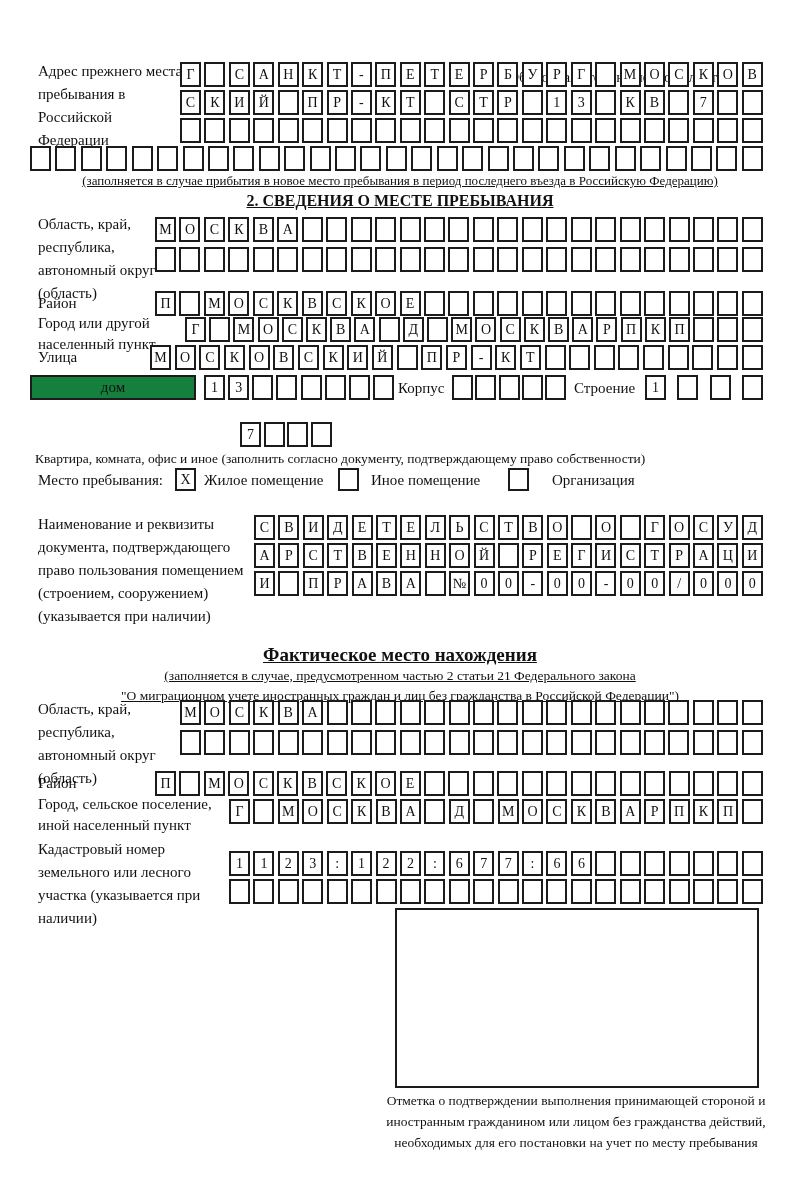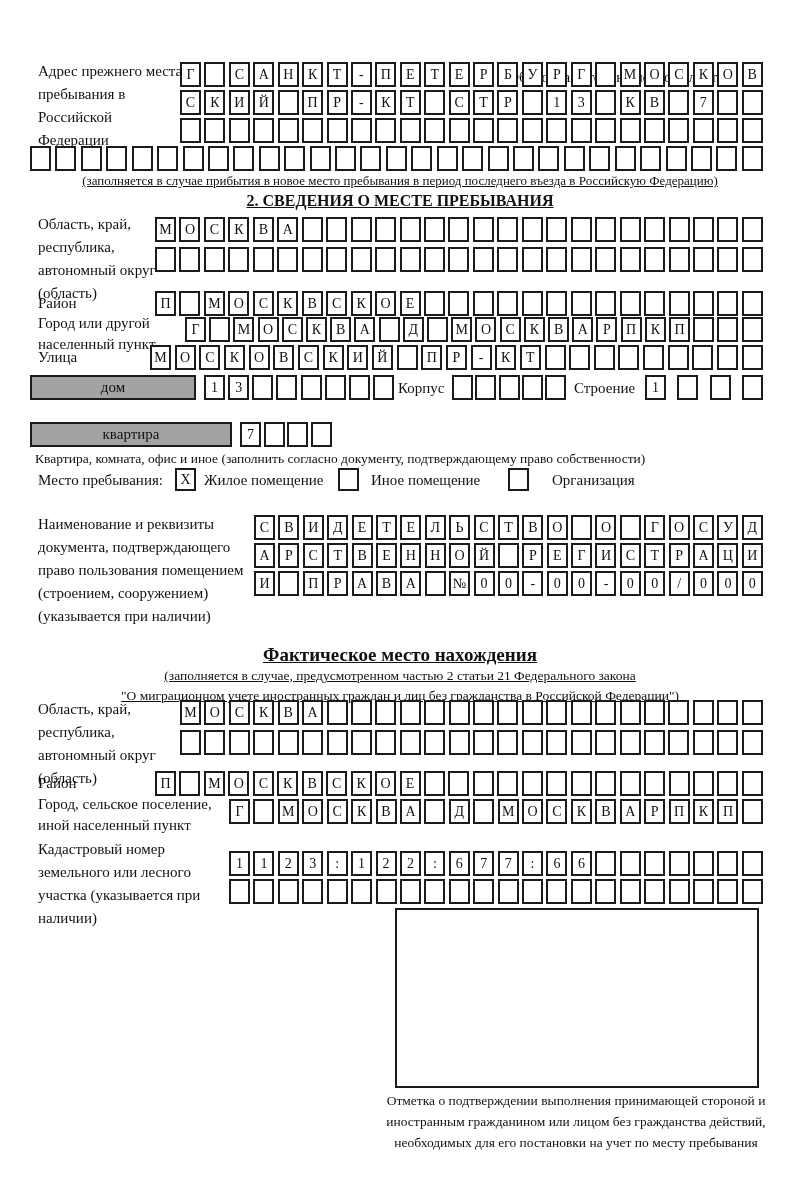--- a/index.html
+++ b/index.html
@@ -6,21 +6,21 @@
   .page{position:relative;width:800px;height:1180px;background:#ffffff;
         font-family:"Liberation Serif","DejaVu Serif",serif;color:#111;overflow:hidden;}
   .abs{position:absolute;}
   .lbl{font-size:15px;line-height:23px;}
   .cap{font-size:13px;line-height:17px;}
   .boxrow{position:absolute;display:flex;justify-content:space-between;}
   .cbox{box-sizing:border-box;width:21px;height:25px;border:2px solid #1b1b1b;
         display:flex;align-items:center;justify-content:center;
         font-size:14px;font-family:"Liberation Serif",serif;background:#fff;flex:0 0 auto;}
   .namedbox{box-sizing:border-box;border:2px solid #1b1b1b;height:25px;
-        display:flex;align-items:center;justify-content:center;font-size:15px;background:#a3a3a3;}
+        display:flex;align-items:center;justify-content:center;font-size:15px;background:#15803d;}
   .checkbox{box-sizing:border-box;width:21px;height:23px;border:2px solid #1b1b1b;
         display:flex;align-items:center;justify-content:center;font-size:14px;background:#fff;}
   .center{left:0;width:800px;text-align:center;text-decoration:underline;}
   .bold{font-weight:bold;}
 
   #hdr-note{left:384px;top:22px;width:340px;text-align:right;font-size:15px;margin-top:47px;}
 
   #prev-label{left:38px;top:60px;width:148px;}
   #prev-r1{left:180px;top:62px;width:583px;}
   #prev-r2{left:180px;top:90px;width:583px;}
@@ -367,21 +367,20 @@
       <span class="cbox"></span>
     </div>
   <div id="stroenie-label" class="abs lbl">Строение</div>
   <div id="stroenie-row" class="boxrow">
       <span class="cbox">1</span>
       <span class="cbox"></span>
       <span class="cbox"></span>
       <span class="cbox"></span>
     </div>
 
-  <div id="kvartira-box" class="abs namedbox">квартира</div>
   <div id="kvartira-row" class="boxrow">
       <span class="cbox">7</span>
       <span class="cbox"></span>
       <span class="cbox"></span>
       <span class="cbox"></span>
     </div>
   <div id="kvartira-cap" class="abs">Квартира, комната, офис и иное (заполнить согласно документу, подтверждающему право собственности)</div>
 
   <div id="mesto-label" class="abs lbl">Место пребывания:</div>
   <div id="mesto-cb1" class="abs checkbox">X</div>

